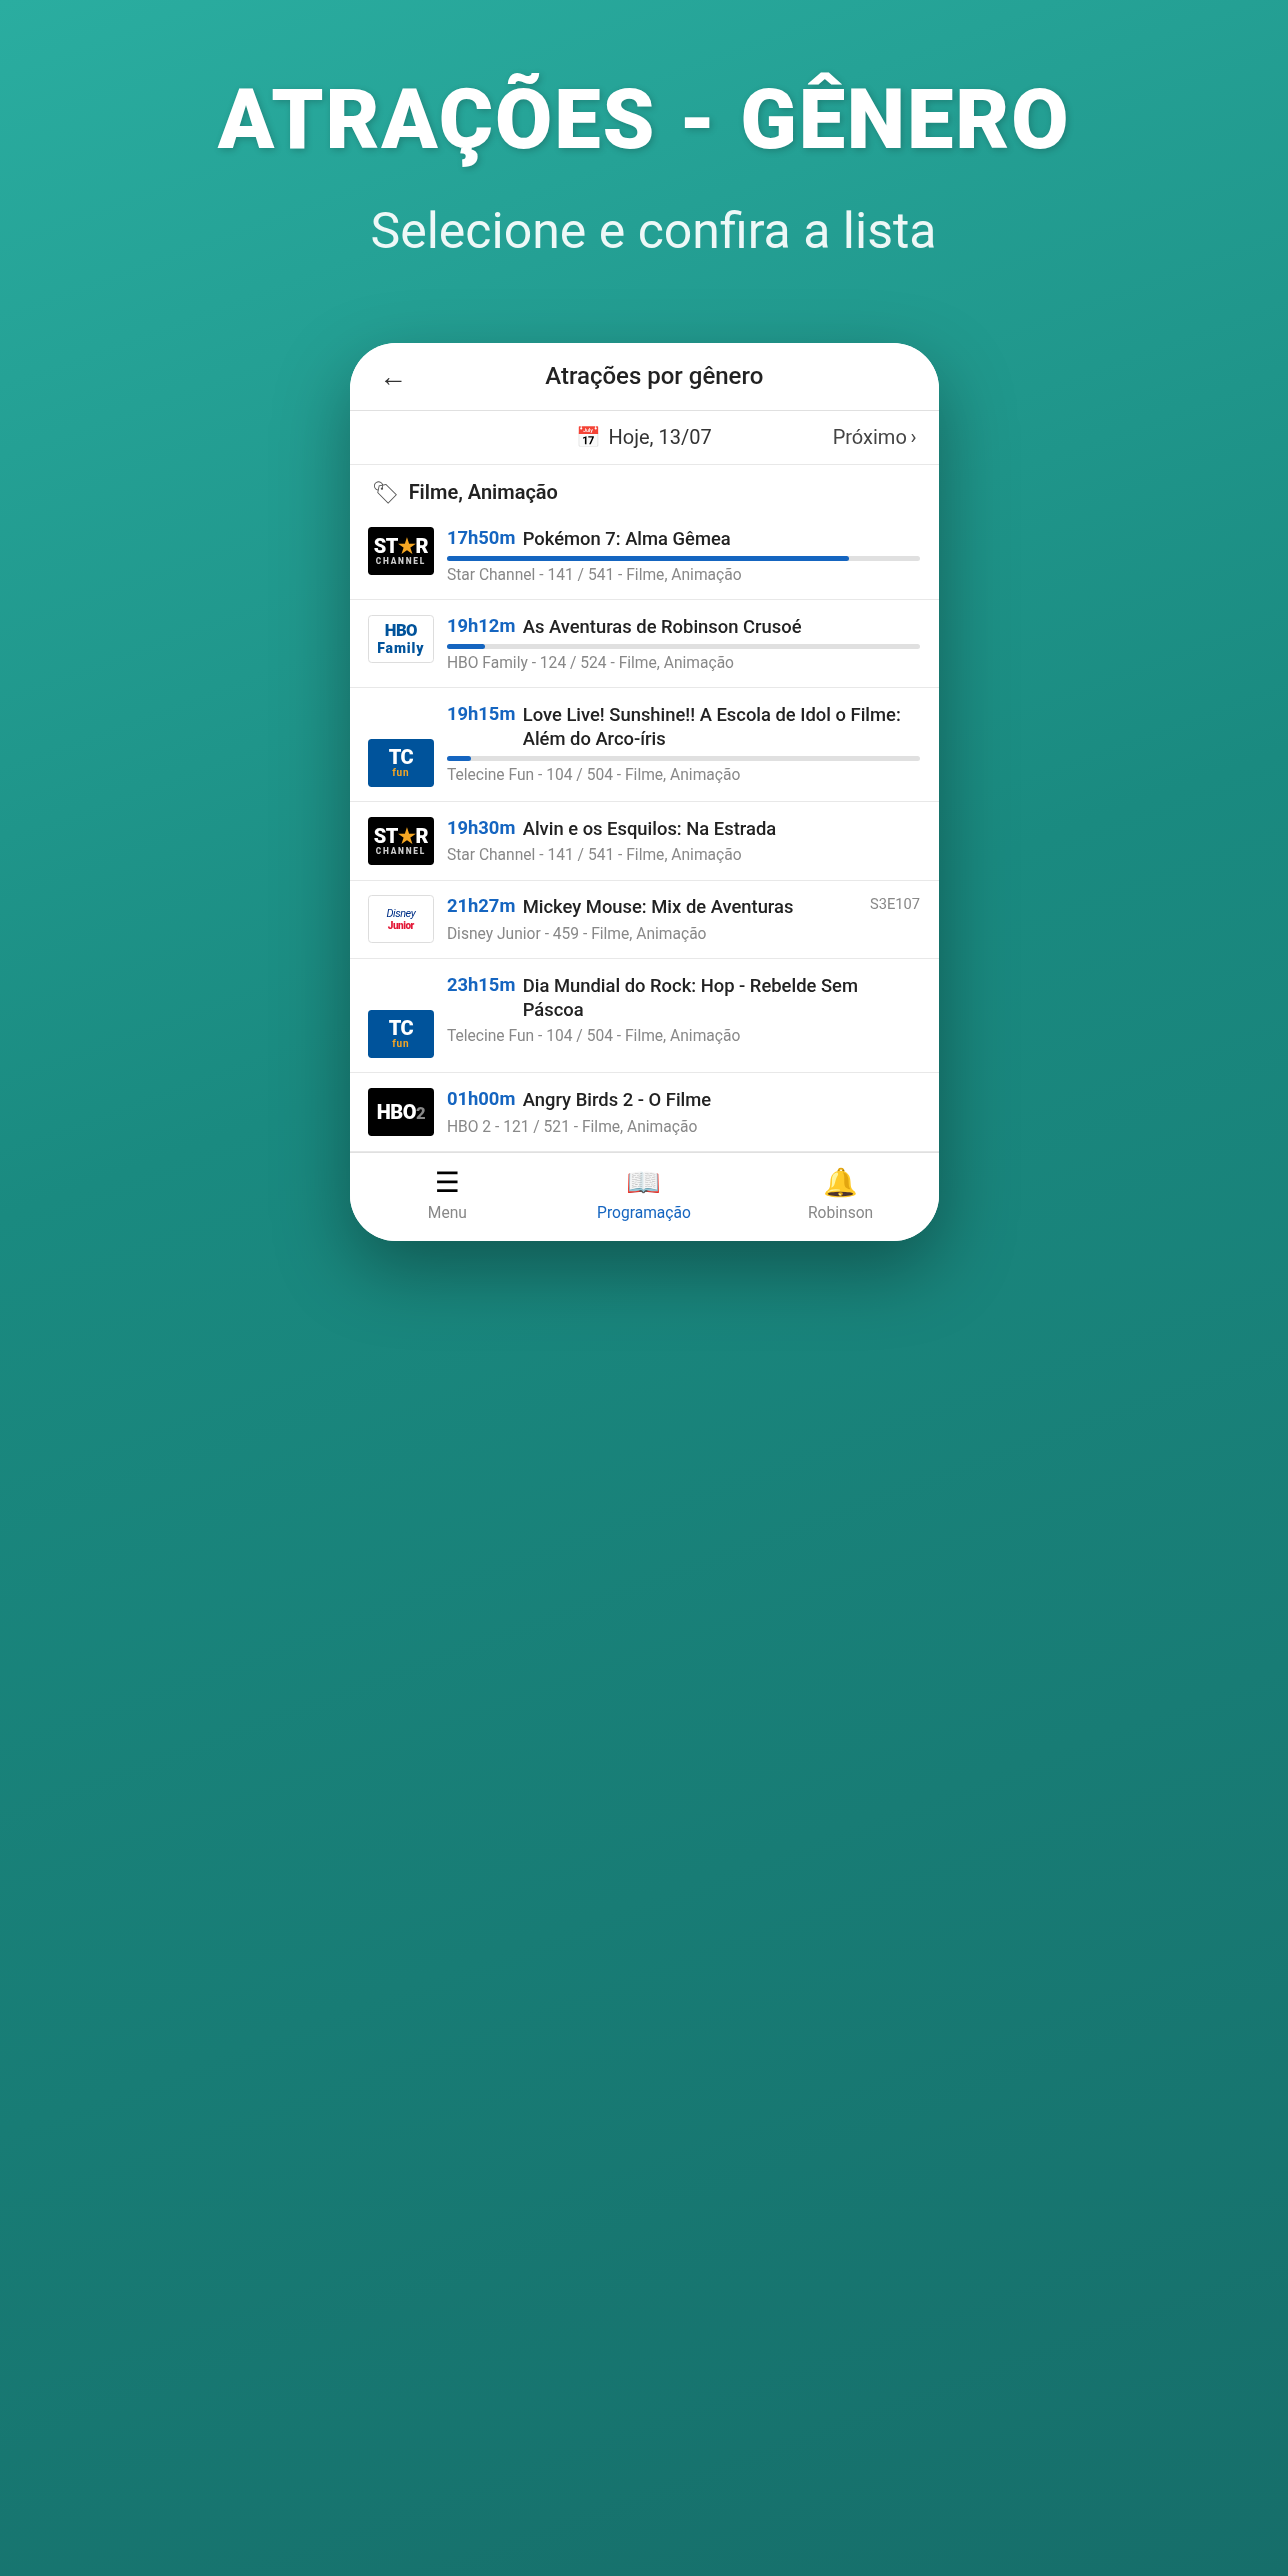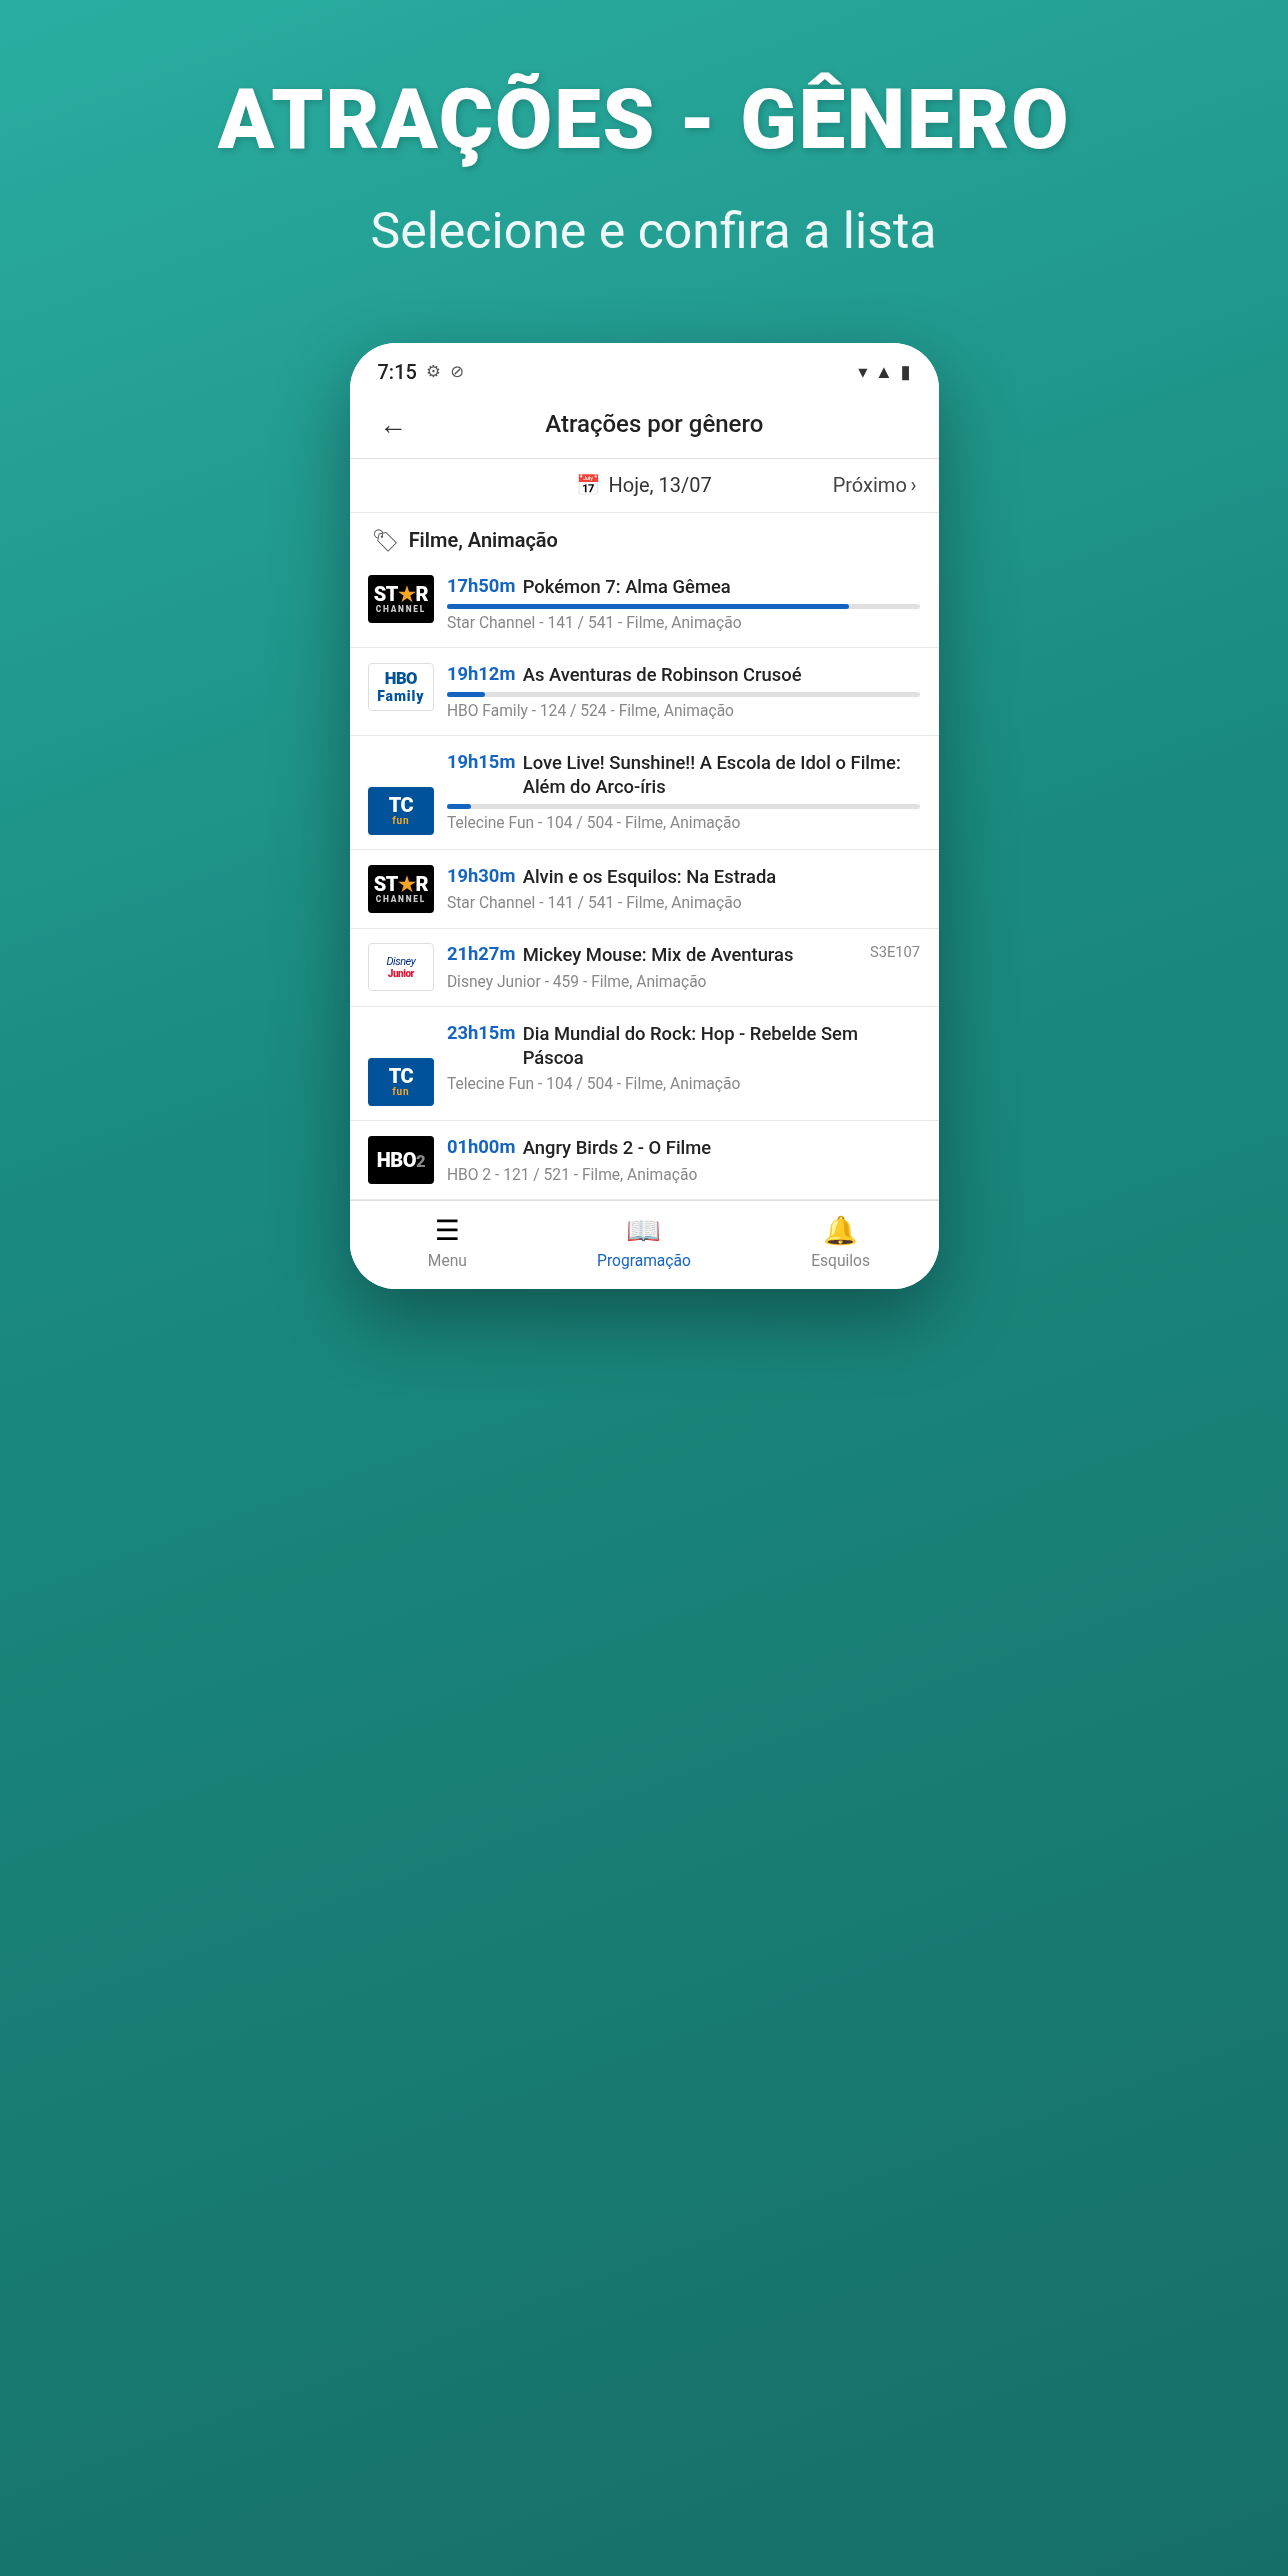--- a/index.html
+++ b/index.html
@@ -370,32 +370,20 @@
   </style>
 </head>
 <body>
 
 <h1 class="hero-title">ATRAÇÕES - GÊNERO</h1>
 
 <p class="hero-subtitle">Selecione e confira a lista</p>
 
 <div class="phone-wrapper">
 
-  <div class="status-bar">
-    <div class="status-bar-left">
-      <span class="status-time">7:15</span>
-      <span class="status-icon">⚙</span>
-      <span class="status-icon">⊘</span>
-    </div>
-    <div class="status-bar-right">
-      <span>▾</span>
-      <span>▲</span>
-      <span>▮</span>
-    </div>
-  </div>
 
   <div class="app-bar">
     <span class="back-btn">←</span>
     <span class="app-bar-title">Atrações por gênero</span>
   </div>
 
   <div class="date-nav-container">
     <div class="date-nav-text">
       <span>📅</span>
       <span>Hoje, 13/07</span>
@@ -530,18 +518,18 @@
     <div class="nav-item">
       <span class="nav-item-icon">☰</span>
       <span class="nav-item-label">Menu</span>
     </div>
     <div class="nav-item active">
       <span class="nav-item-icon">📖</span>
       <span class="nav-item-label">Programação</span>
     </div>
     <div class="nav-item">
       <span class="nav-item-icon">🔔</span>
-      <span class="nav-item-label">Esquilos</span>
+      <span class="nav-item-label">Robinson</span>
     </div>
   </div>
 
 </div>
 
 
 </body></html>

